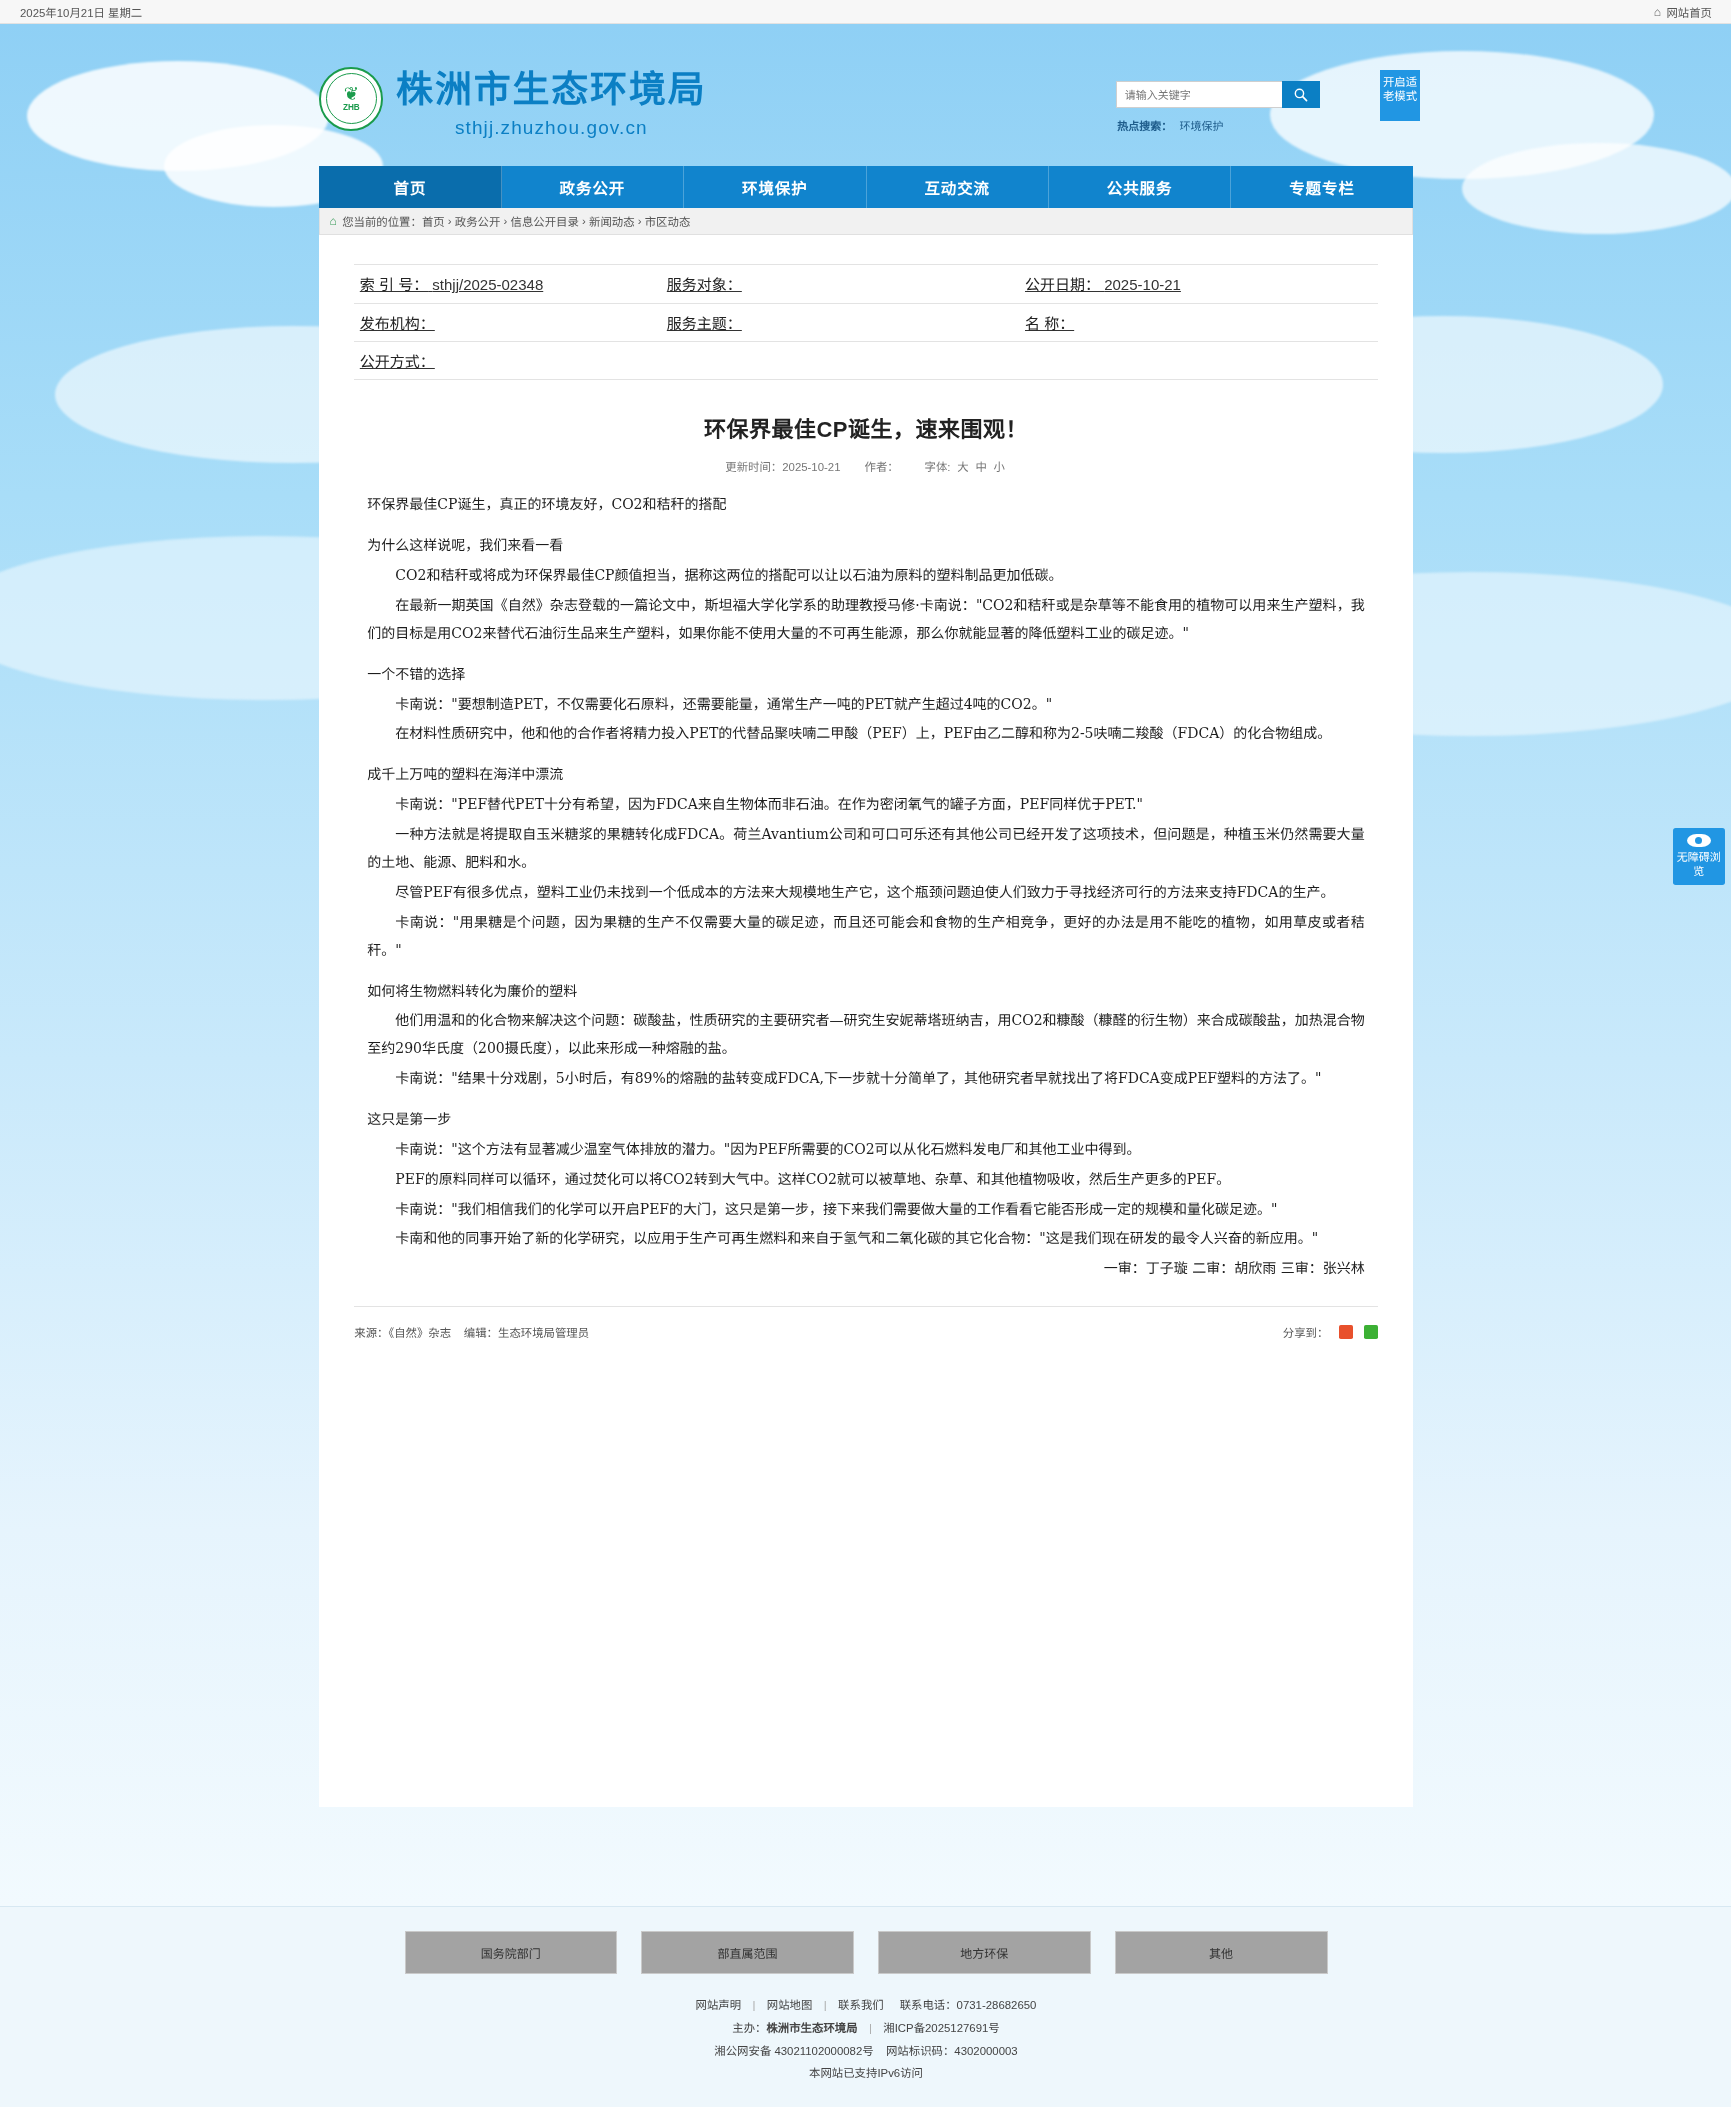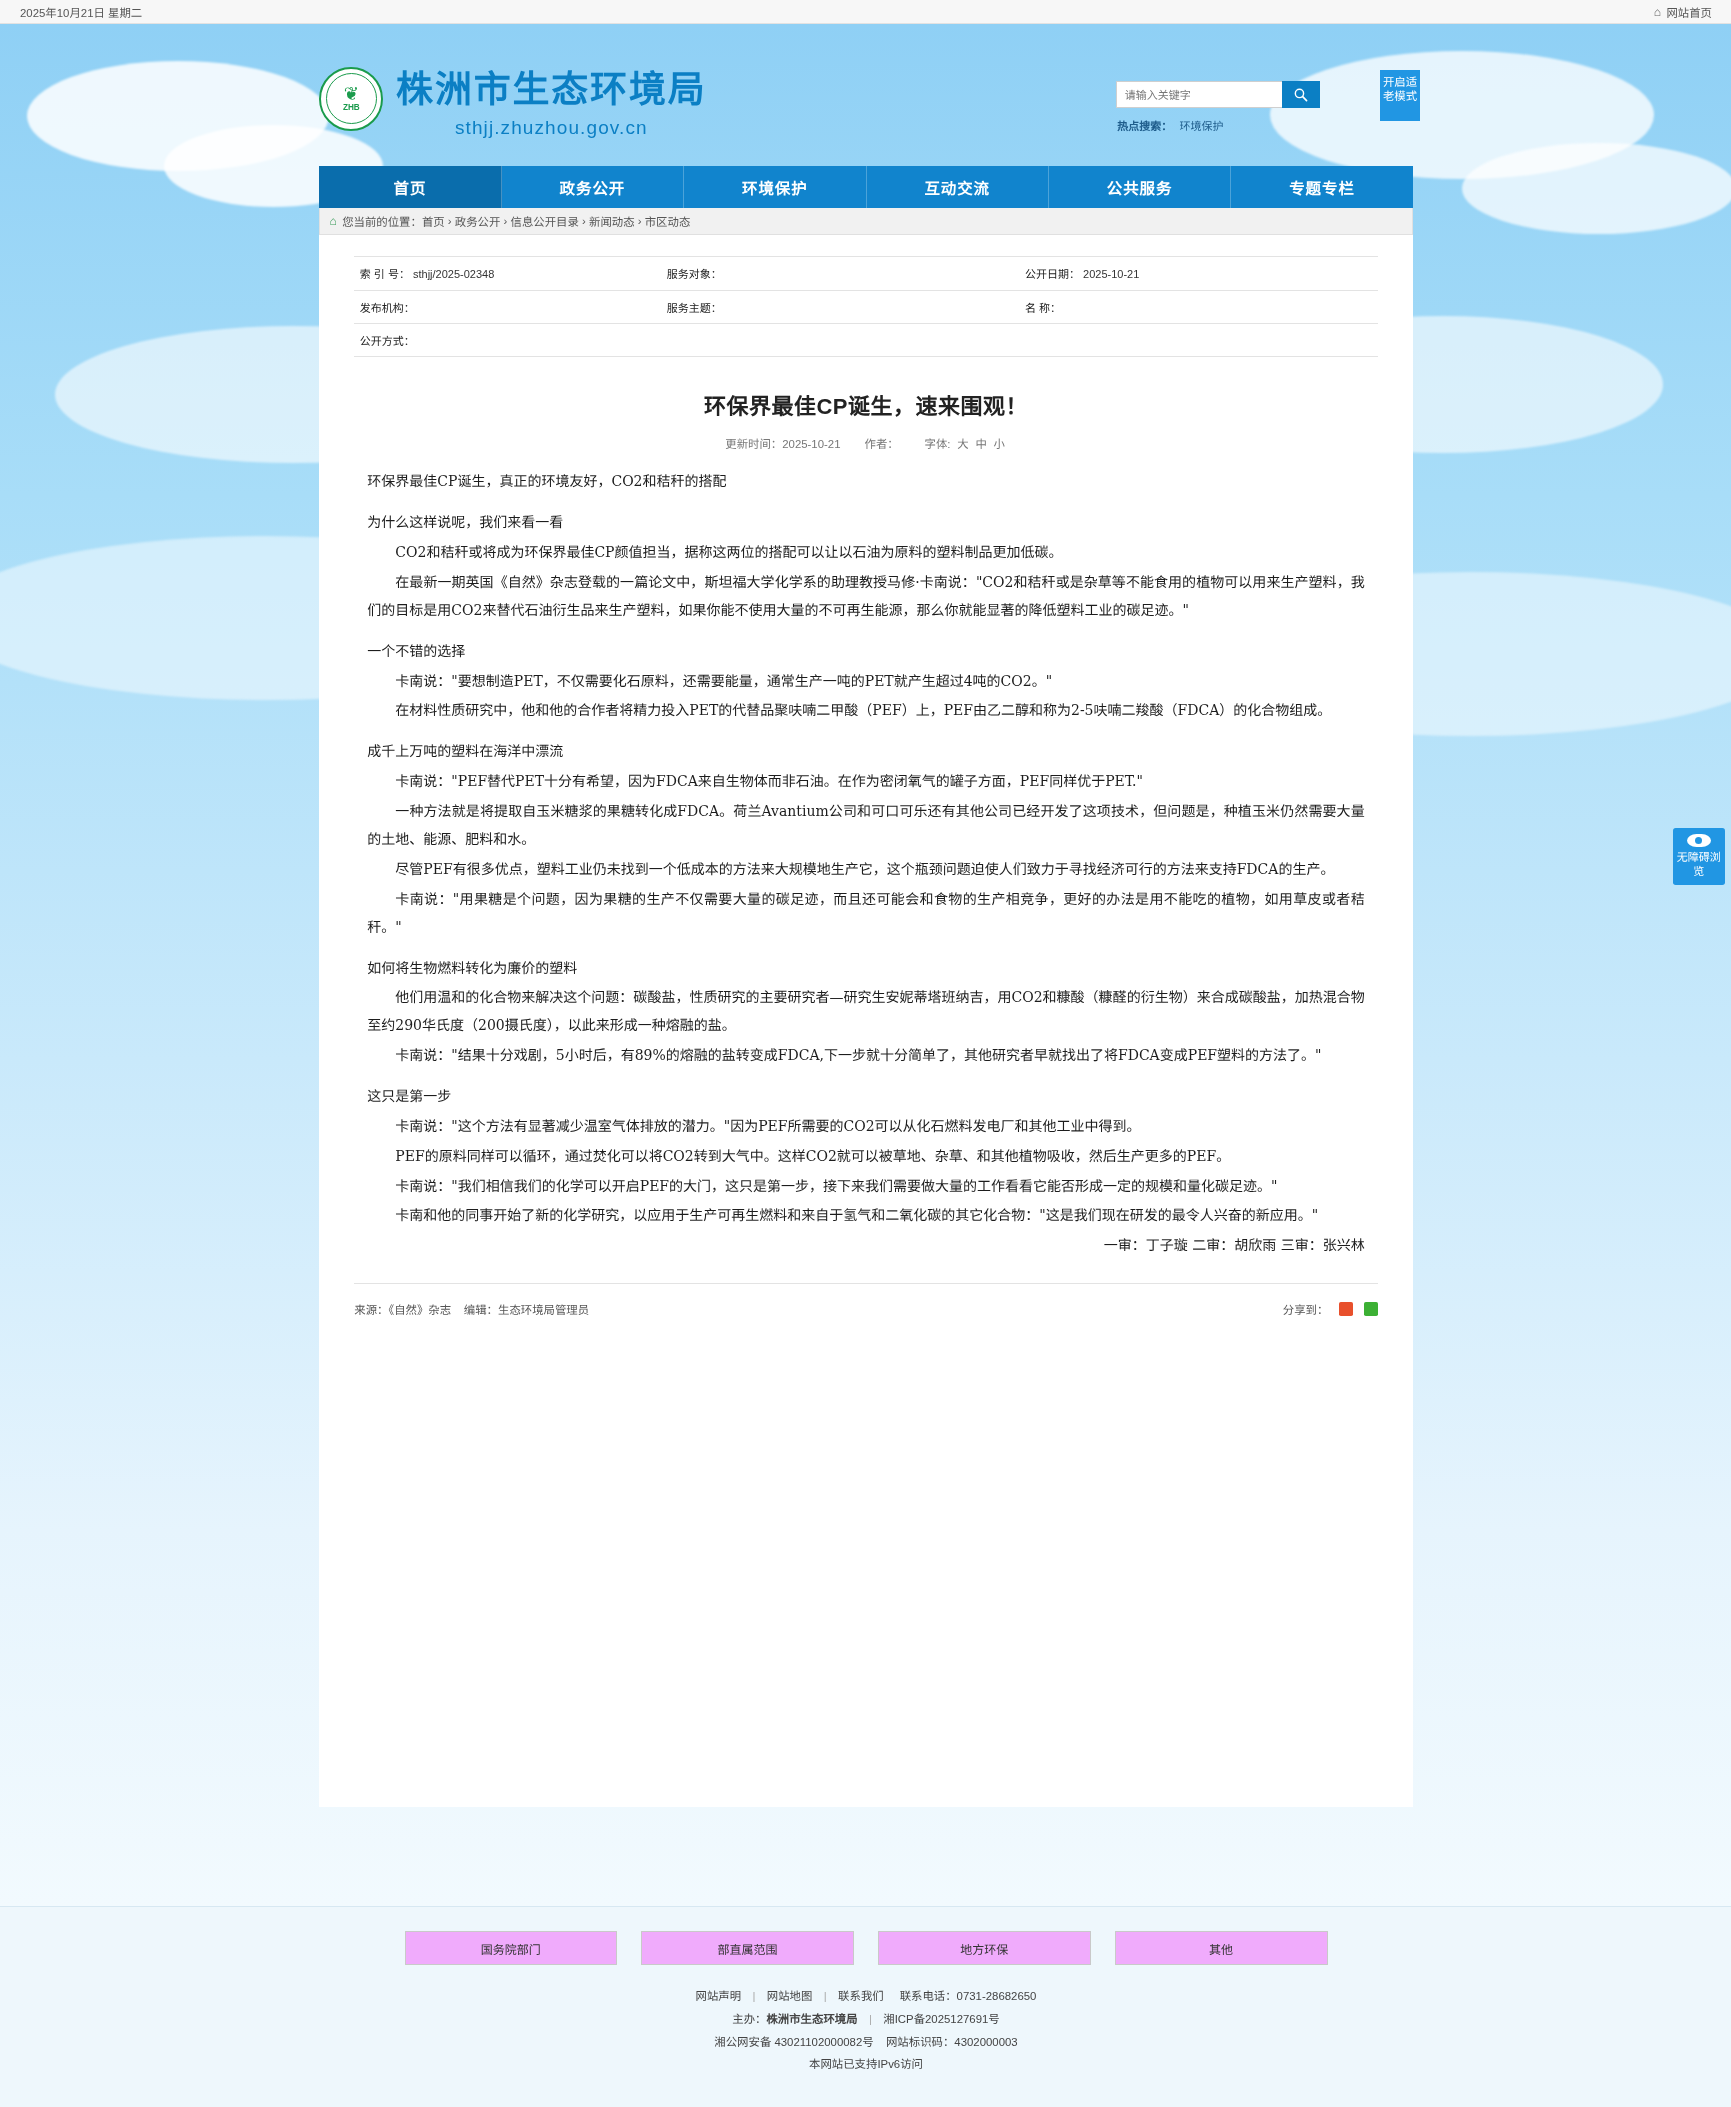--- a/index.html
+++ b/index.html
@@ -198,23 +198,24 @@
     margin: 0 12.8px;
     background: #fff;
     padding: 0 0 27.4px;
     min-height: 1572px;
   }
 
   
   .meta {
     width: 100%;
     border-collapse: collapse;
-    margin: 8px auto;
-    font-size: 11px;
+    margin: 16px auto;
+    font-size: 15px;
     color: #333;
+    text-decoration: underline;
   }
   .meta td {
     border-bottom: 0.9px solid #e3e3e3;
     padding: 8.2px 5.5px;
     vertical-align: middle;
     white-space: nowrap;
   }
   .meta tr:first-child td { border-top: 0.9px solid #e3e3e3; }
   .meta .lbl { font-weight: normal; color: #222; }
   .meta-wrap { padding: 12.8px 35px 0; }
@@ -307,23 +308,23 @@
     padding: 24px 0 31px;
   }
   .links-row {
     width: 923px;
     margin: 0 auto 20px;
     display: flex;
     gap: 24px;
   }
   .link-sel {
     flex: 1;
-    height: 34px;
+    height: 43px;
     border: 0.9px solid #c9c9c9;
-    background: #f0abfc;
+    background: #a3a3a3;
     font-size: 12px;
     color: #333;
     display: flex;
     align-items: center;
     justify-content: center;
     cursor: pointer;
   }
   .foot-info {
     text-align: center;
     font-size: 11.4px;

